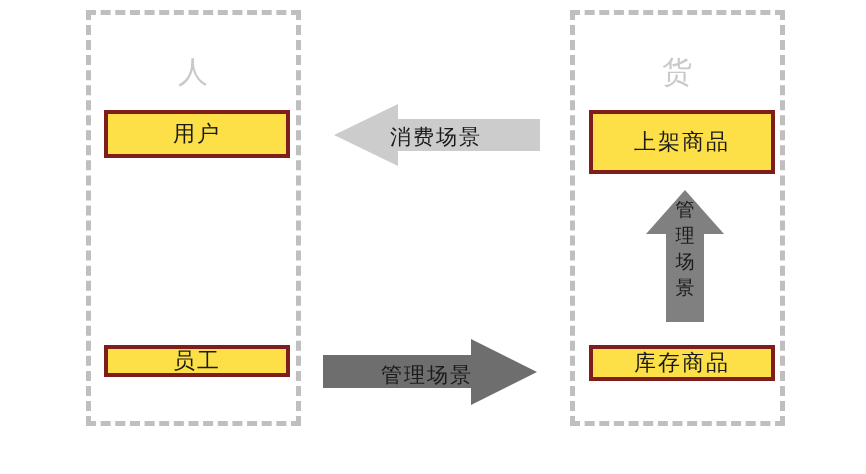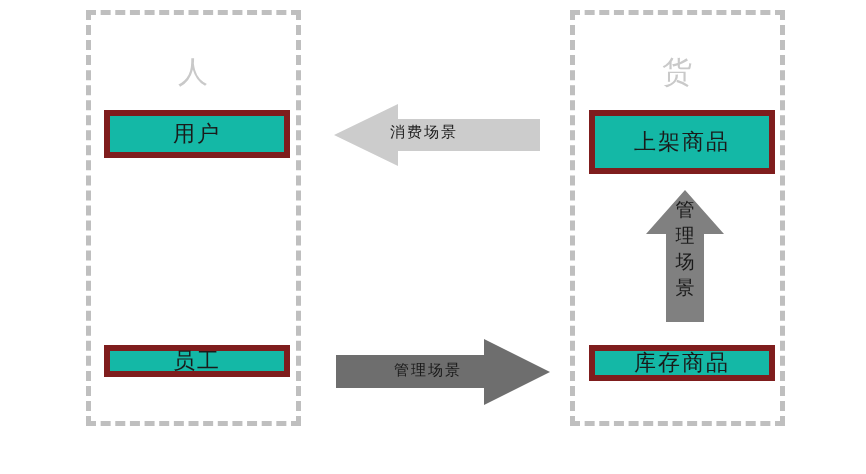--- a/index.html
+++ b/index.html
@@ -52,22 +52,22 @@
     font-size: 30px;
     line-height: 1;
     letter-spacing: 1px;
     top: 42px;
   }
 
   
   .entity-box {
     position: absolute;
     box-sizing: border-box;
-    border: 6px solid #7f1d1d;
-    background: #14b8a6;
+    border: 4px solid #7f1d1d;
+    background: #fde047;
     display: flex;
     align-items: center;
     justify-content: center;
     color: #1a1a1a;
     font-size: 22px;
     letter-spacing: 2px;
   }
   #box-user      { left: 104px; top: 110px; width: 186px; height: 48px; }
   #box-staff     { left: 104px; top: 345px; width: 186px; height: 32px; }
   #box-onshelf   { left: 589px; top: 110px; width: 186px; height: 64px; }
@@ -76,34 +76,34 @@
   
   .arrow-wrap {
     position: absolute;
   }
   .arrow-wrap svg {
     display: block;
   }
   .arrow-label {
     position: absolute;
     color: #1a1a1a;
-    font-size: 15px;
+    font-size: 21px;
     letter-spacing: 2px;
     white-space: nowrap;
   }
 
   
   #arrow-consumption { left: 332px; top: 100px; width: 210px; height: 70px; }
   #arrow-consumption .arrow-label {
     left: 58px;
     top: 23px;
   }
 
   
-  #arrow-management-h { left: 332px; top: 336px; width: 220px; height: 72px; }
+  #arrow-management-h { left: 319px; top: 336px; width: 220px; height: 72px; }
   #arrow-management-h .arrow-label {
     left: 62px;
     top: 25px;
   }
 
   
   #arrow-management-v { left: 644px; top: 188px; width: 82px; height: 136px; }
   #arrow-management-v .arrow-label {
     left: 0;
     top: 8px;

